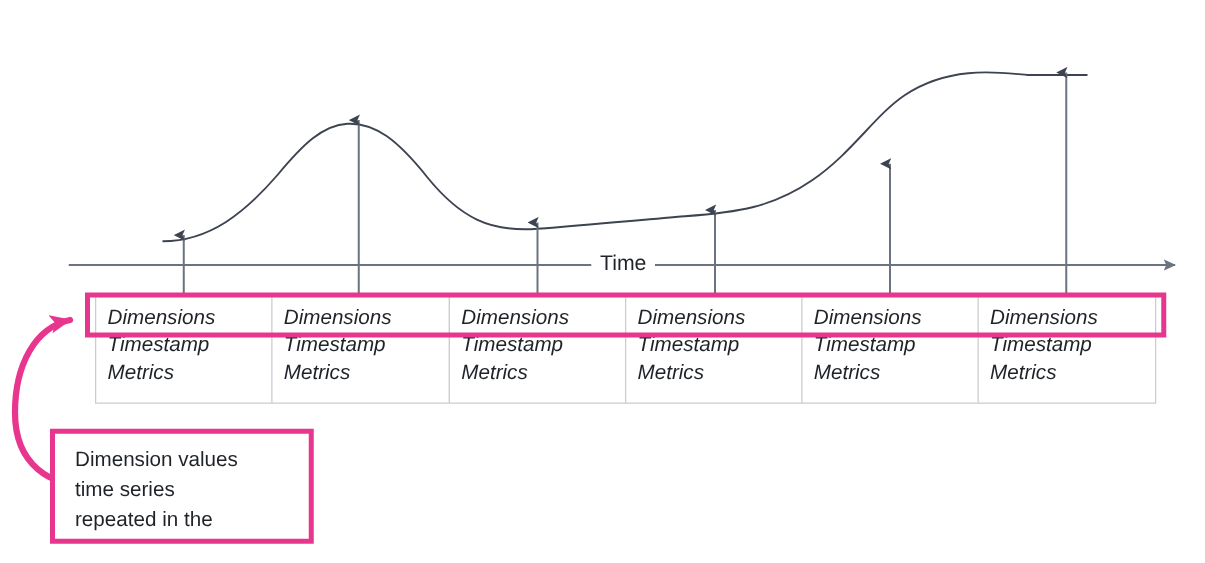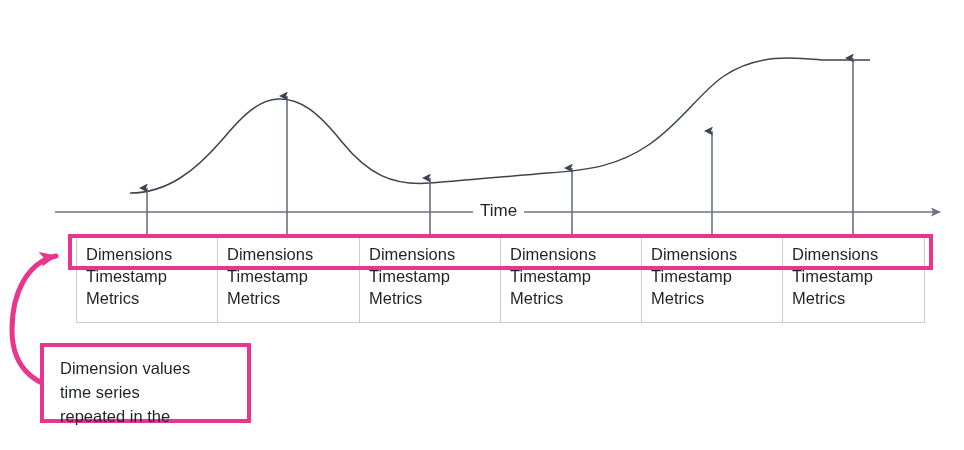--- a/index.html
+++ b/index.html
@@ -40,20 +40,21 @@
     box-sizing: border-box;
     border: 1px solid #c9ccd1;
     background: #ffffff;
     padding: 6px 0 0 9px;
   }
   .record-line {
     font-size: 16.5px;
     line-height: 22px;
     color: #1f2328;
     white-space: nowrap;
+    font-style: italic;
   }
   .highlight-rect {
     position: absolute;
     box-sizing: border-box;
     border: 4px solid #e8368f;
     background: transparent;
     pointer-events: none;
   }
   .callout-box {
     position: absolute;
@@ -145,19 +146,19 @@
   </div>
 
   <div class="record-box" style="left:782px; top:236px; width:143px; height:87px;">
     <div class="record-line">Dimensions</div>
     <div class="record-line">Timestamp</div>
     <div class="record-line">Metrics</div>
   </div>
 
   <div class="highlight-rect" style="left:68px; top:234px; width:865px; height:36px;"></div>
 
-  <div class="callout-box" style="left:40px; top:343px; width:211px; height:80px;">
+  <div class="callout-box" style="left:40px; top:343px; width:211px; height:92px;">
     <div class="callout-line">Dimension values</div>
     <div class="callout-line">time series</div>
     <div class="callout-line">repeated in the</div>
   </div>
 
 </div>
 
 </body></html>

